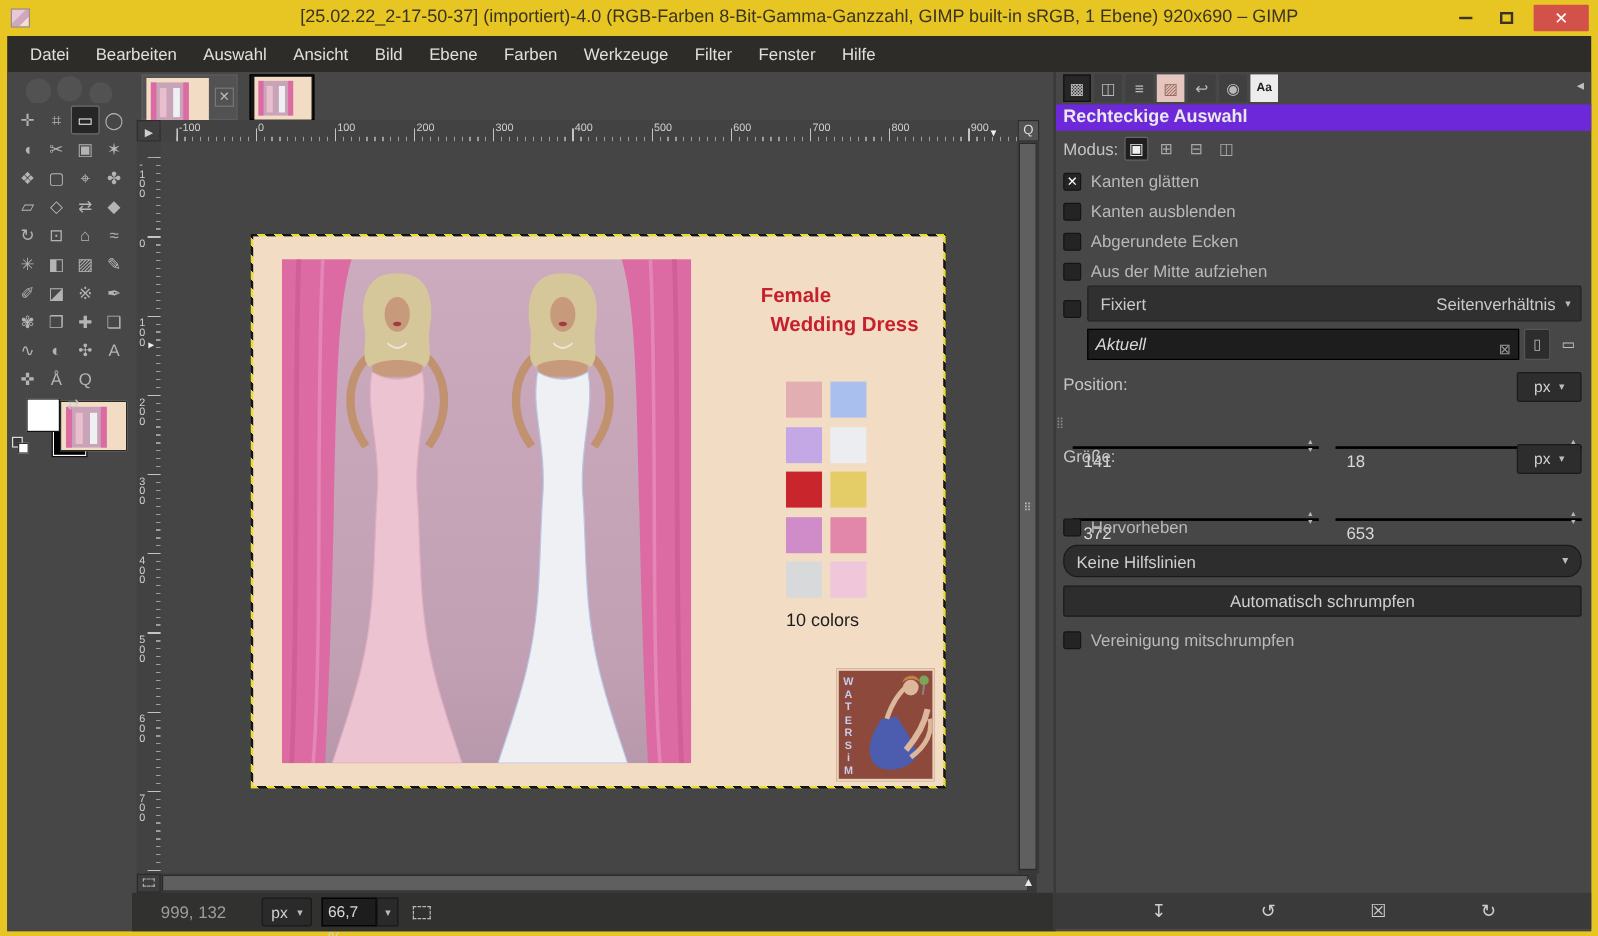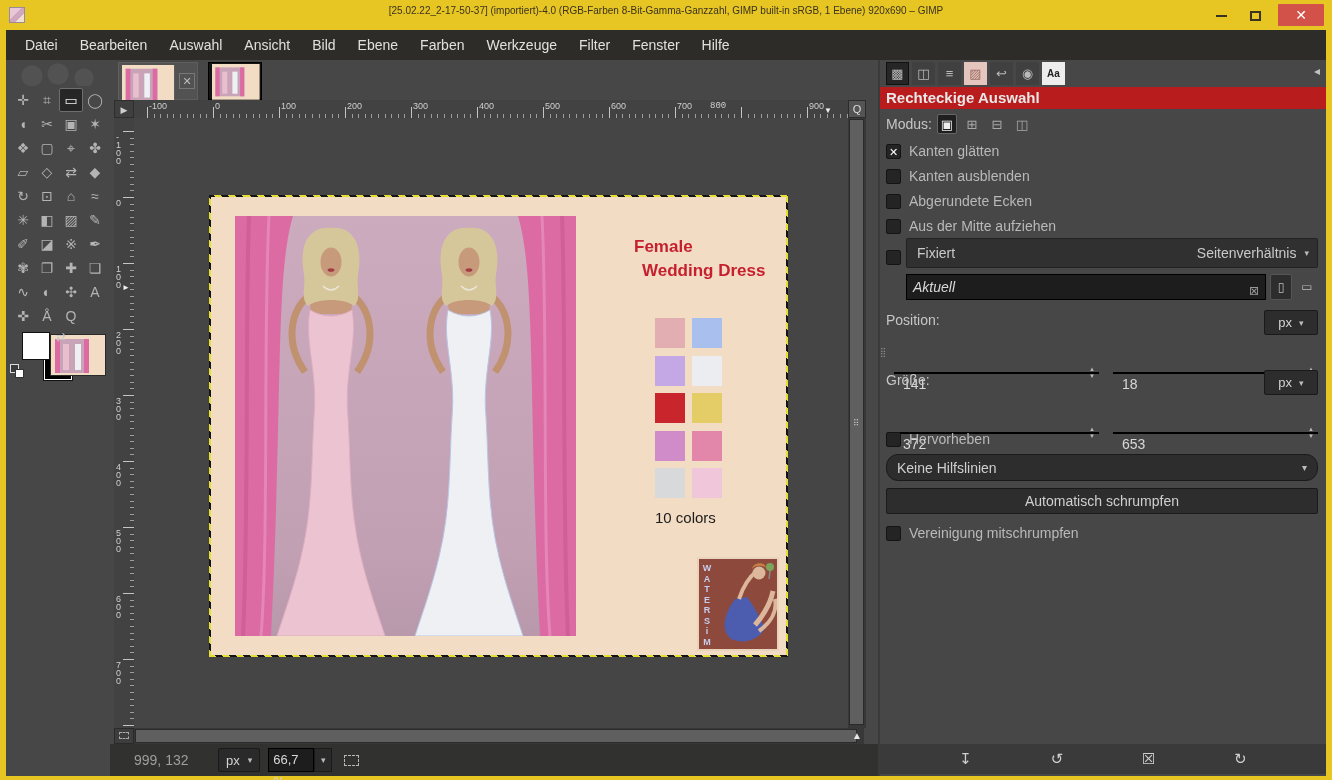--- a/index.html
+++ b/index.html
@@ -2,21 +2,21 @@
 <html><head>
 <meta charset="utf-8">
 <style>
   html,body{margin:0;padding:0;background:#222;}
   *{box-sizing:border-box;font-family:"Liberation Sans","DejaVu Sans",sans-serif;}
   .window{position:relative;width:1332px;height:780px;background:#e7c522;overflow:hidden;}
   
   .titlebar{position:absolute;left:0;top:0;width:100%;height:30px;}
   .app-icon{position:absolute;left:9px;top:7px;width:16px;height:16px;border:1px solid #9a8a9a;
     background:linear-gradient(135deg,#e8c8d8 0 40%,#cfa8c0 40% 70%,#f2e0d0 70%);}
-  .title-text{position:absolute;left:0;right:0;top:5px;text-align:center;font-size:10px;color:#3a3321;}
+  .title-text{position:absolute;left:0;right:0;top:5px;text-align:center;font-size:15px;color:#3a3321;}
   .win-btn{position:absolute;top:4px;width:30px;height:22px;text-align:center;color:#3a3321;font-size:15px;line-height:22px;cursor:default;}
   .btn-min{right:96px;}
   .btn-max{right:62px;}
   .minbar{display:inline-block;width:11px;height:2px;background:#3a3321;vertical-align:middle;}
   .maxbox{display:inline-block;width:11px;height:10px;border:2px solid #3a3321;vertical-align:middle;background:transparent;}
   .btn-close{right:8px;width:46px;background:#d25149;color:#fff;border-radius:1px;font-size:14px;}
   
   .menubar{position:absolute;left:6px;right:6px;top:30px;height:30px;background:#2d2c29;display:flex;align-items:center;padding-left:8px;}
   .menu-item{color:#e2e0dc;font-size:14px;padding:0 11px;line-height:30px;}
   
@@ -105,21 +105,21 @@
   .status-tool-icon{margin-left:12px;width:15px;height:11px;border:1px dashed #b9b9b9;}
   .status-hint{color:#dcdcdc;font-size:14px;margin-left:8px;white-space:nowrap;}
   
   .dock{position:absolute;left:872px;top:0;right:0;height:100%;background:#474747;border-left:2px solid #3a3a3a;}
   .dock-tabs{position:absolute;left:6px;top:2px;height:24px;display:flex;gap:3px;}
   .dock-tab{width:23px;height:23px;background:#404040;color:#b9b9b9;font-size:13px;display:flex;align-items:center;justify-content:center;}
   .dock-tab.active{background:#262626;border:1px solid #111;}
   .dock-tab.pink{background:#e4c6bf;color:#9c6a60;}
   .dock-tab.light{background:#ededed;color:#222;font-size:10px;font-weight:bold;}
   .dock-collapse{position:absolute;right:6px;top:4px;color:#c0c0c0;font-size:12px;}
-  .dock-header{position:absolute;left:0;right:0;top:27px;height:22px;background:#b91c1c;color:#e8e8e8;font-weight:bold;font-size:15px;padding-left:6px;line-height:22px;}
+  .dock-header{position:absolute;left:0;right:0;top:27px;height:22px;background:#6d28d9;color:#e8e8e8;font-weight:bold;font-size:15px;padding-left:6px;line-height:22px;}
   .modus-row{position:absolute;left:6px;top:52px;height:24px;display:flex;align-items:center;color:#c6c6c6;font-size:14px;}
   .modus-btn{width:20px;height:20px;margin-left:5px;color:#a9a9a9;font-size:13px;display:flex;align-items:center;justify-content:center;}
   .modus-btn.active{background:#1f1f1f;border:1px solid #666;color:#eee;border-radius:2px;}
   .opt-row{position:absolute;left:6px;height:22px;display:flex;align-items:center;}
   .checkbox{width:15px;height:15px;background:#242424;border:1px solid #141414;border-radius:2px;color:#fff;font-size:11px;font-weight:bold;line-height:14px;text-align:center;margin-right:8px;flex:none;}
   .opt-label{color:#b9b9b9;font-size:14px;}
   .fixiert-frame{position:absolute;left:26px;right:8px;top:178px;height:30px;background:#303030;border:1px solid #222;border-radius:2px;display:flex;align-items:center;}
   .fixiert-frame .fx-label{color:#c9c9c9;font-size:14px;margin-left:10px;}
   .fixiert-frame .fx-value{margin-left:auto;color:#c9c9c9;font-size:14px;}
   .fixiert-frame .chev{margin:0 8px 0 8px;font-size:9px;color:#bbb;}
@@ -241,21 +241,21 @@
       <div class="hruler" id="hruler">
           <div class="hlabel" style="left: 15px;">-100</div>
           <div class="hlabel" style="left: 81px;">0</div>
           <div class="hlabel" style="left: 147px;">100</div>
           <div class="hlabel" style="left: 213px;">200</div>
           <div class="hlabel" style="left: 279px;">300</div>
           <div class="hlabel" style="left: 345px;">400</div>
           <div class="hlabel" style="left: 411px;">500</div>
           <div class="hlabel" style="left: 477px;">600</div>
           <div class="hlabel" style="left: 543px;">700</div>
-          <div class="hlabel" style="left: 576px; font-family: Liberation Mono, monospace;">800</div>
+          <div class="hlabel" style="left: 609px;">800</div>
           <div class="hlabel" style="left: 675px;">900</div>
           <div class="hmarker" style="left: 690px;">▼</div>
         </div>
       <div class="zoom-corner">Q</div>
       <div class="vruler" id="vruler">
           <div class="vlabel" style="top: 15px;">-
 1
 0
 0</div>
           <div class="vlabel" style="top: 81px;">0</div>

